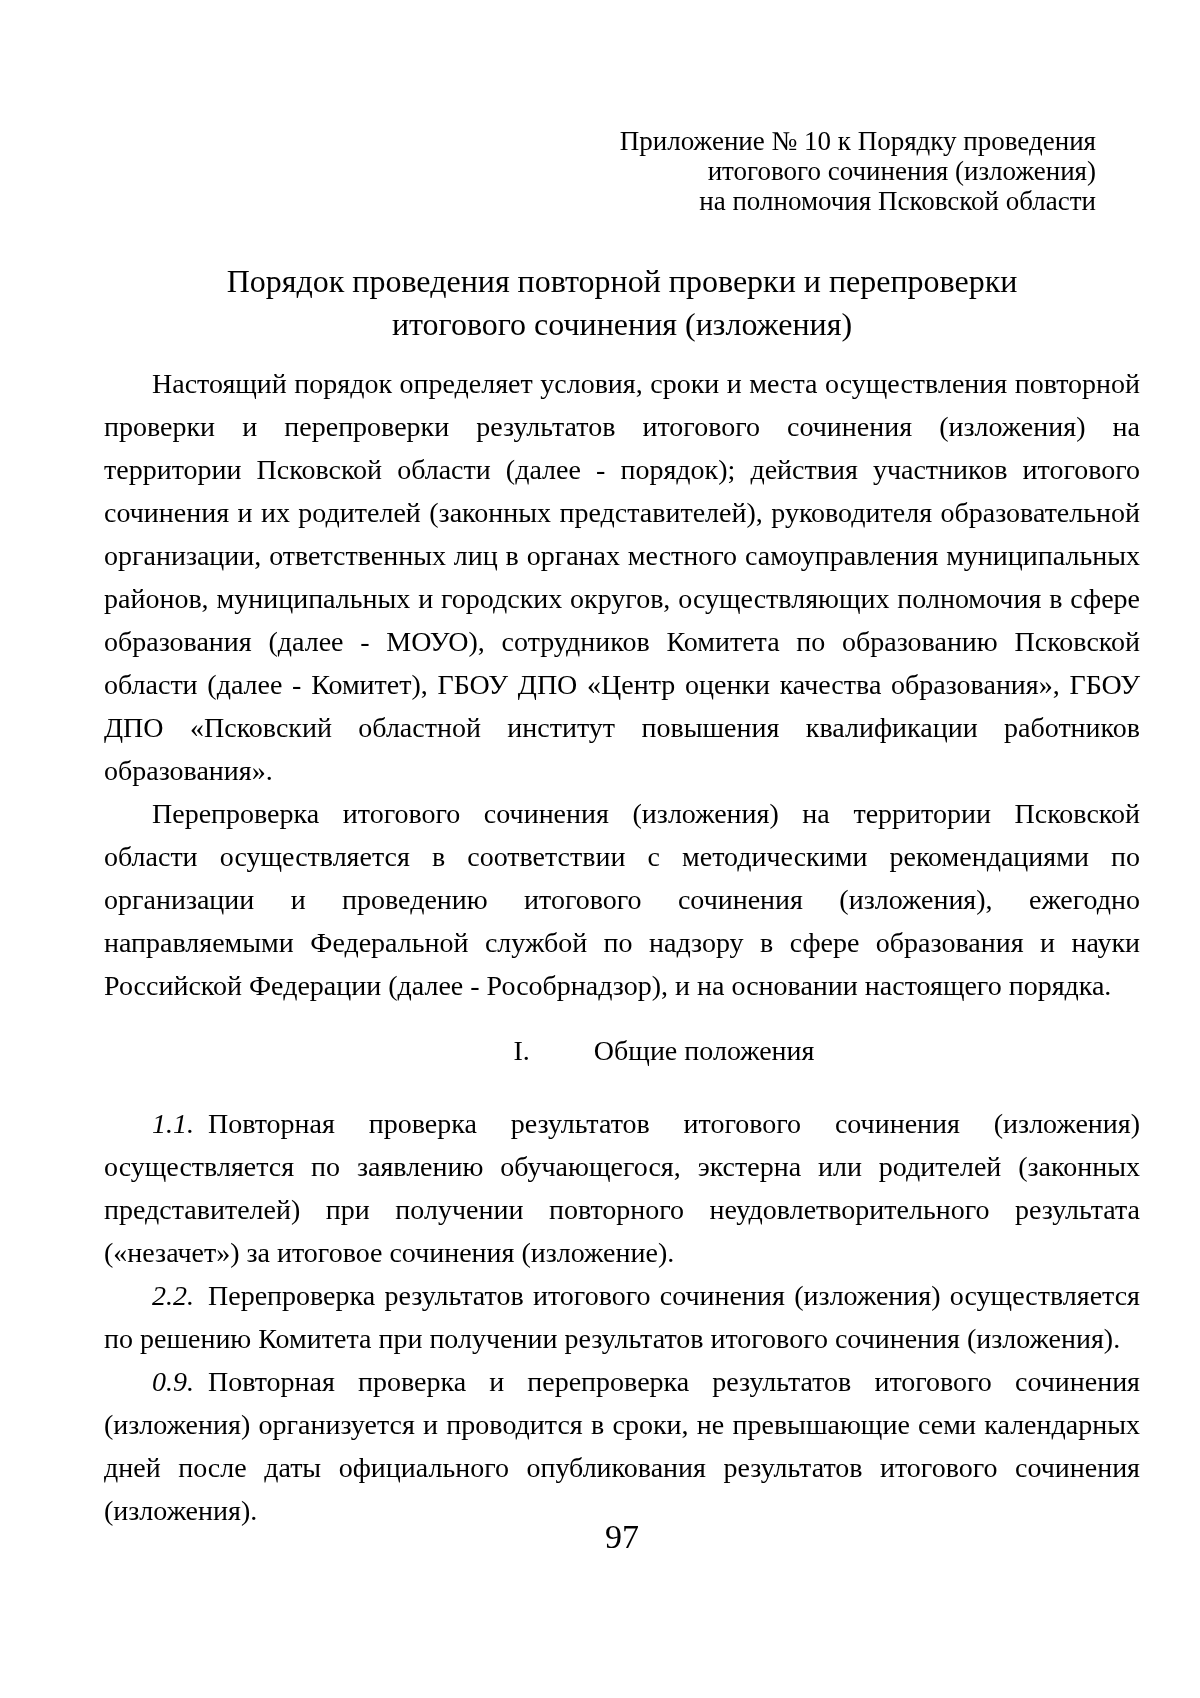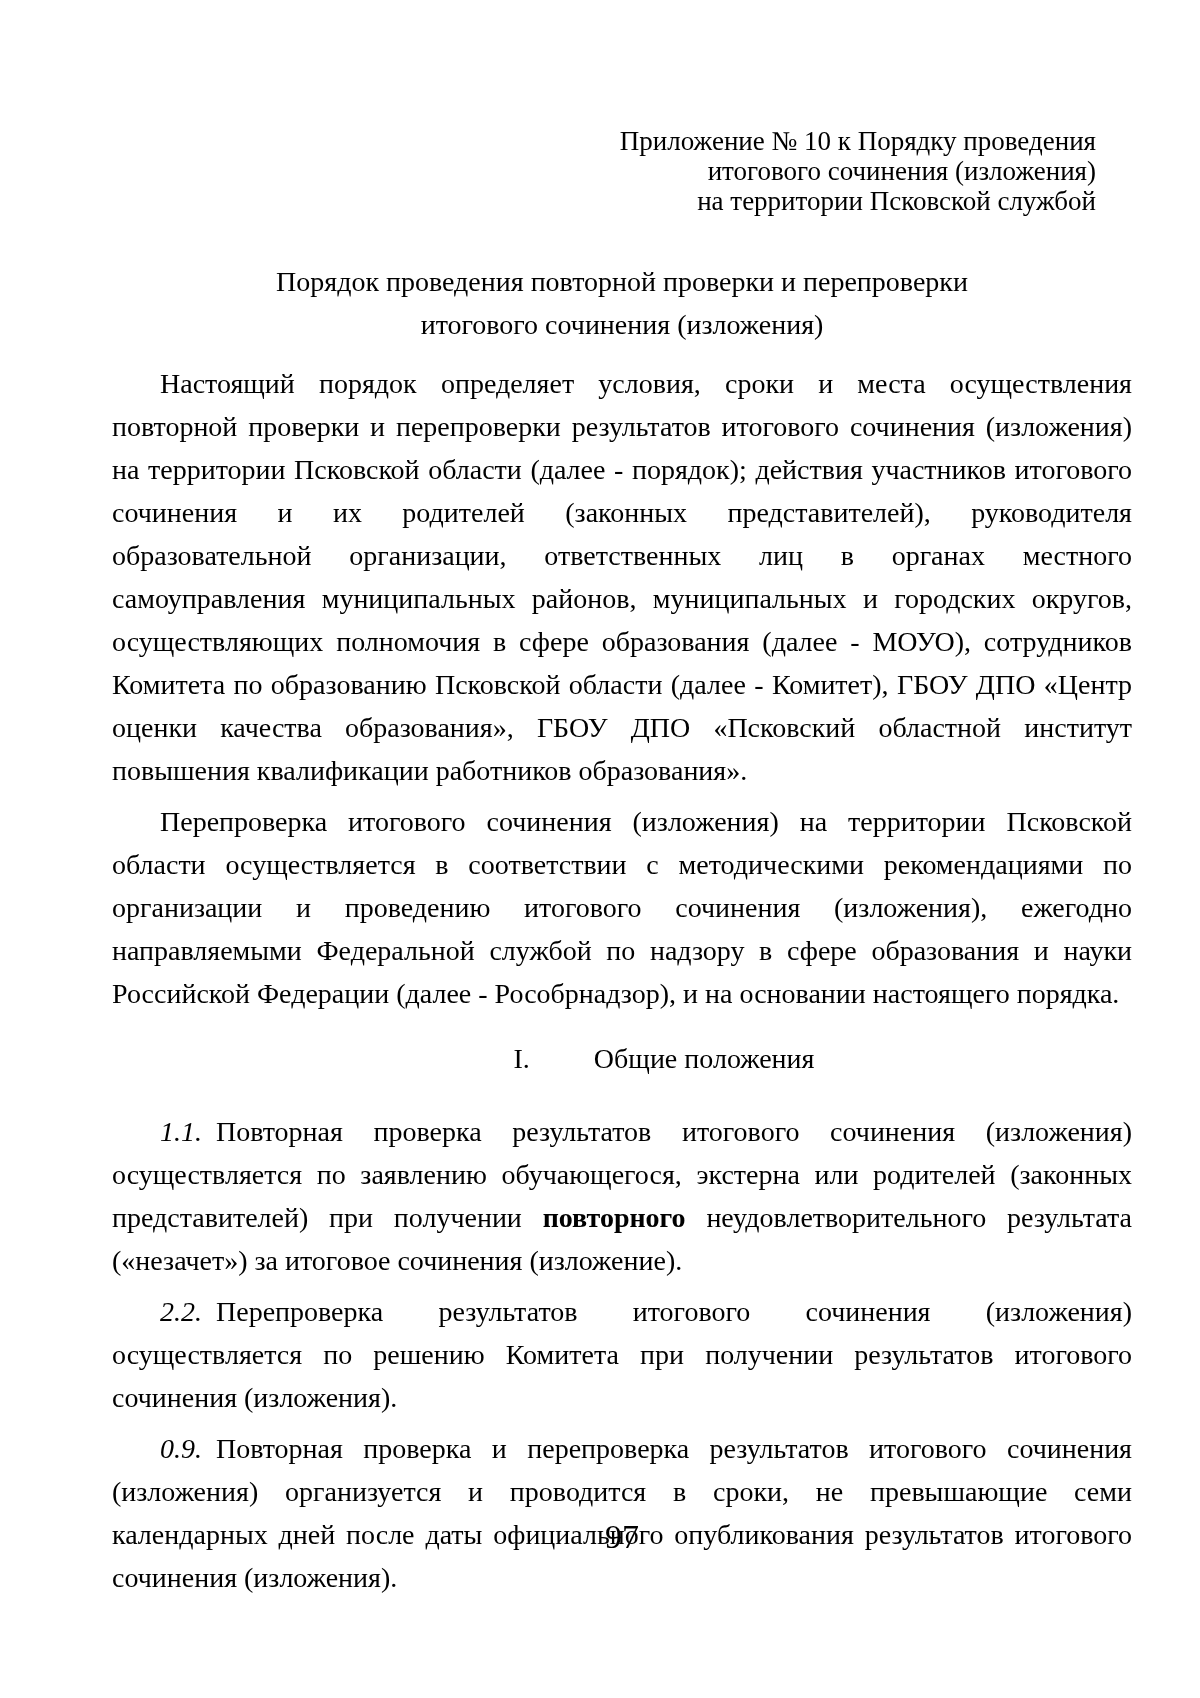--- a/index.html
+++ b/index.html
@@ -21,71 +21,71 @@
     overflow: hidden;
   }
   .appendix-ref {
     text-align: right;
     padding-right: 44px;
     line-height: 30px;
     font-size: 27px;
   }
   .doc-title {
     margin: 44px 0 0 0;
-    font-size: 28px;
+    font-size: 32px;
     font-weight: normal;
     text-align: center;
     line-height: 43px;
   }
   .doc-title .title-line {
     display: block;
   }
   .para {
-    margin: 8px;
+    margin: 0;
     text-align: justify;
     text-indent: 48px;
   }
   .para.first {
     margin-top: 16px;
   }
   .clause-num {
     padding-right: 14px;
     font-style: italic;
   }
   .section-heading {
     display: flex;
     justify-content: center;
     gap: 64px;
     position: relative;
     left: 42px;
     margin: 22px 0 30px 0;
     text-align: center;
   }
   .bold {
-    font-weight: bold;
+    font-weight: normal;
   }
   .page-number {
     position: absolute;
     top: 1522px;
     left: 104px;
     width: 1036px;
     text-align: center;
     font-size: 34px;
     line-height: 30px;
   }
 </style>
 </head>
 <body>
 
 <div class="page">
 
   <div class="appendix-ref">
     <div>Приложение № 10 к Порядку проведения</div>
     <div>итогового сочинения (изложения)</div>
-    <div>на территории Псковской службой</div>
+    <div>на полномочия Псковской области</div>
   </div>
 
   <h1 class="doc-title">
       <span class="title-line">Порядок проведения повторной проверки и перепроверки</span>
       <span class="title-line">итогового сочинения (изложения)</span>
     </h1>
 
   <p class="para first">Настоящий порядок определяет условия, сроки и места осуществления повторной проверки и перепроверки результатов итогового сочинения (изложения) на территории Псковской области (далее - порядок); действия участников итогового сочинения и их родителей (законных представителей), руководителя образовательной организации, ответственных лиц в органах местного самоуправления муниципальных районов, муниципальных и городских округов, осуществляющих полномочия в сфере образования (далее - МОУО), сотрудников Комитета по образованию Псковской области (далее - Комитет), ГБОУ ДПО «Центр оценки качества образования», ГБОУ ДПО «Псковский областной институт повышения квалификации работников образования».</p>
 
   <p class="para">Перепроверка итогового сочинения (изложения) на территории Псковской области осуществляется в соответствии с методическими рекомендациями по организации и проведению итогового сочинения (изложения), ежегодно направляемыми Федеральной службой по надзору в сфере образования и науки Российской Федерации (далее - Рособрнадзор), и на основании настоящего порядка.</p>

